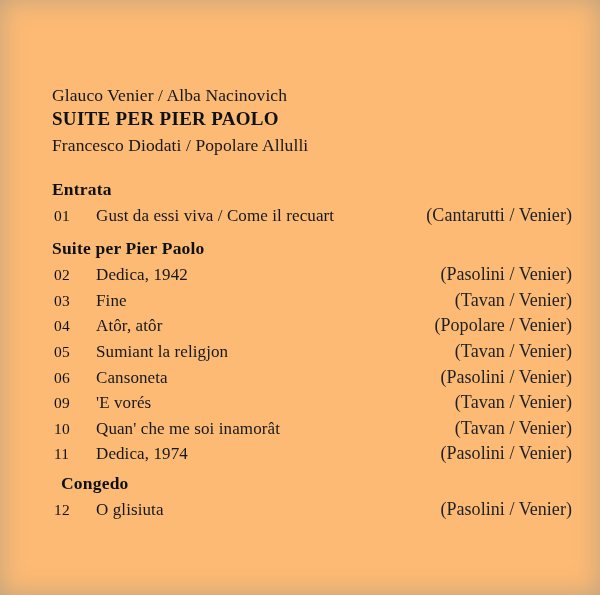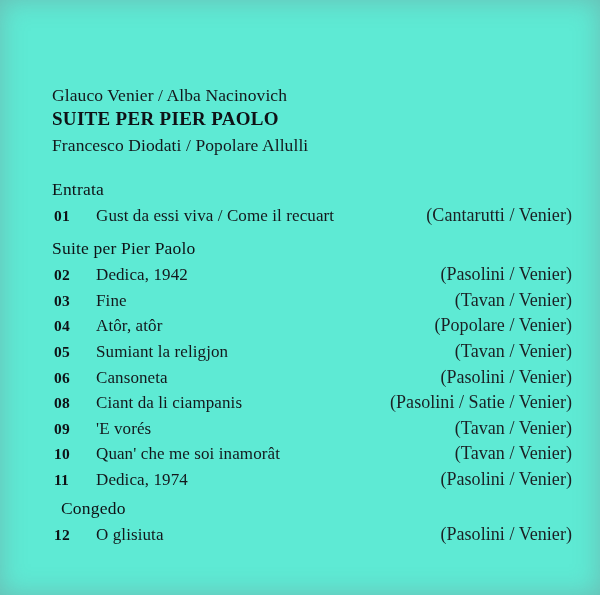--- a/index.html
+++ b/index.html
@@ -11,21 +11,21 @@
     height: 595px;
     background: #c9d2d6;
     font-family: "Liberation Serif", serif;
     color: #14181c;
     overflow: hidden;
   }
   .page {
     position: relative;
     width: 600px;
     height: 595px;
-    background: #5eead4;
+    background: #fdba74;
     box-sizing: border-box;
   }
   
   .page::before {
     content: "";
     position: absolute;
     inset: 0;
     box-shadow: inset 0 0 26px rgba(120,132,140,0.45);
     pointer-events: none;
   }
@@ -54,38 +54,38 @@
   }
   .credit-bottom {
     font-size: 17.5px;
     letter-spacing: 0.1px;
     line-height: 1.3;
     margin-top: 2px;
     color: #14181c;
   }
   .section-head {
     font-size: 17.5px;
-    font-weight: normal;
+    font-weight: bold;
     letter-spacing: 0.2px;
     margin-top: 10px;
     margin-bottom: 3px;
     color: #0e1216;
   }
   .section-head.tight {
     margin-top: 6px;
     margin-left: 9px;
   }
   .track {
     display: flex;
     align-items: baseline;
     line-height: 1.42;
     padding-left: 2px;
   }
   .track .num {
-    font-weight: bold;
+    font-weight: normal;
     font-size: 15.5px;
     width: 26px;
     flex: 0 0 26px;
     letter-spacing: 0.2px;
     color: #0e1216;
   }
   .track .title {
     font-size: 17px;
     flex: 1 1 auto;
     letter-spacing: 0.1px;
@@ -148,25 +148,20 @@
         <span class="num">05</span>
         <span class="title">Sumiant la religjon</span>
         <span class="cred">(Tavan / Venier)</span>
       </div>
       <div class="track">
         <span class="num">06</span>
         <span class="title">Cansoneta</span>
         <span class="cred">(Pasolini / Venier)</span>
       </div>
       <div class="track">
-        <span class="num">08</span>
-        <span class="title">Ciant da li ciampanis</span>
-        <span class="cred">(Pasolini / Satie / Venier)</span>
-      </div>
-      <div class="track">
         <span class="num">09</span>
         <span class="title">'E vorés</span>
         <span class="cred">(Tavan / Venier)</span>
       </div>
       <div class="track">
         <span class="num">10</span>
         <span class="title">Quan' che me soi inamorât</span>
         <span class="cred">(Tavan / Venier)</span>
       </div>
       <div class="track">

